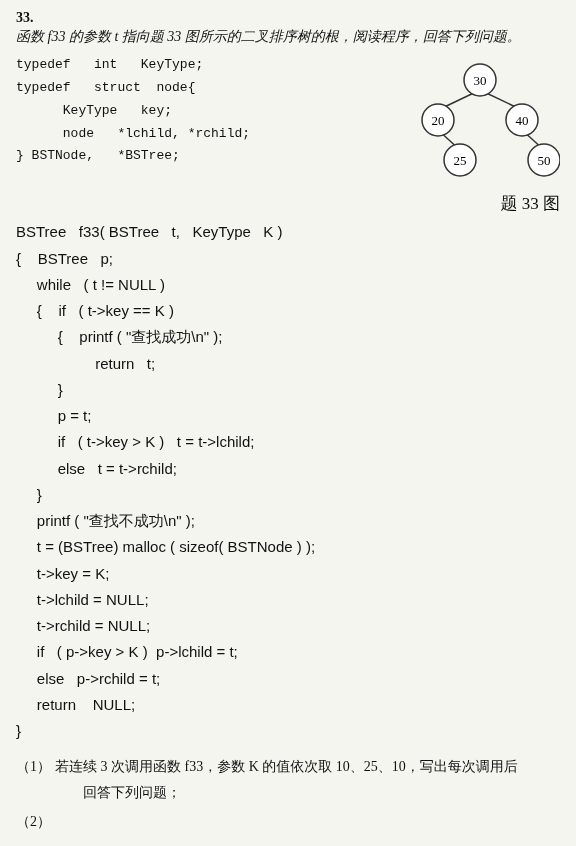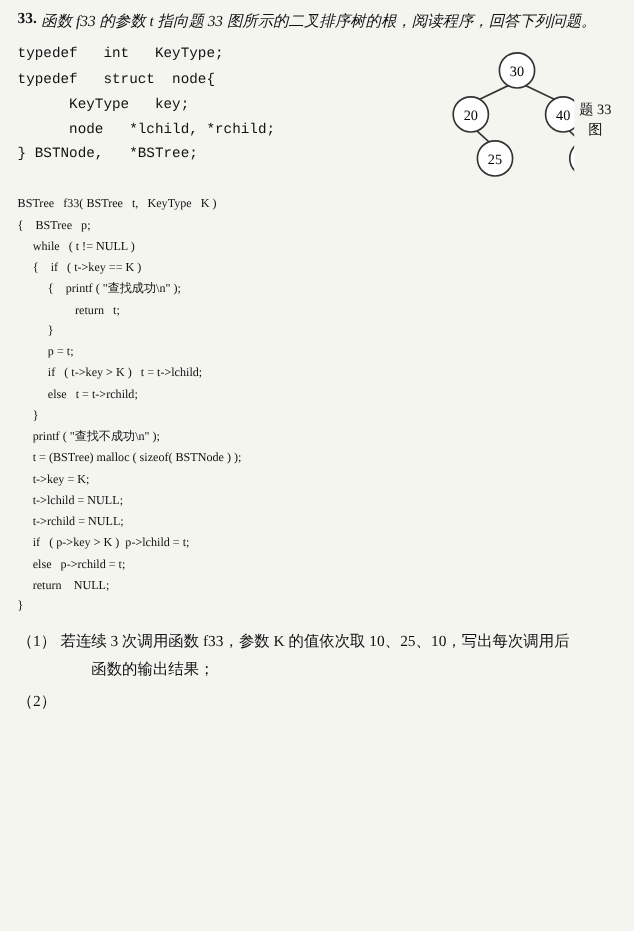--- a/index.html
+++ b/index.html
@@ -9,20 +9,21 @@
       background: #f5f5f0;
       font-family: "SimSun", "宋体", serif;
       font-size: 14px;
       color: #111;
       padding: 10px 16px;
     }
     .question-header {
       display: flex;
       align-items: flex-start;
       margin-bottom: 6px;
+      flex-direction: column;
     }
     .question-number {
       font-weight: bold;
       margin-right: 4px;
       white-space: nowrap;
     }
     .header-text {
       line-height: 1.6;
       font-style: italic;
     }
@@ -35,35 +36,36 @@
       flex: 1;
       font-family: "Courier New", monospace;
       font-size: 13px;
       line-height: 1.75;
       white-space: pre;
     }
     .tree-area {
       width: 170px;
       flex-shrink: 0;
       display: flex;
-      align-items: center;
+      flex-direction: column;
+      align-items: flex-end;
       padding-top: 4px;
     }
     .tree-svg {
       width: 160px;
       height: 130px;
     }
     .tree-caption {
-      font-size: 13px;
+      font-size: 17px;
       text-align: center;
       margin-top: 4px;
     }
     .code-full {
-      font-family: Liberation Serif, serif;
-      font-size: 11px;
+      font-family: Liberation Sans, sans-serif;
+      font-size: 15px;
       line-height: 1.75;
       white-space: pre;
       margin-bottom: 4px;
     }
     .questions {
       margin-top: 10px;
       line-height: 1.8;
       font-size: 14px;
     }
   </style>
@@ -119,18 +121,18 @@
      t-&gt;lchild = NULL;
      t-&gt;rchild = NULL;
      if   ( p-&gt;key &gt; K )  p-&gt;lchild = t;
      else   p-&gt;rchild = t;
      return    NULL;
 }</div>
 
 <div class="questions" id="sub-questions-block">
     <div style="display: flex; align-items: flex-start; margin-bottom: 4px;">
       <span style="white-space: nowrap; margin-right: 4px;">（1）</span>
-      <div>若连续 3 次调用函数 f33，参数 K 的值依次取 10、25、10，写出每次调用后<br><span style="padding-left:28px">函数的输出结果；</span></div>
+      <div>若连续 3 次调用函数 f33，参数 K 的值依次取 10、25、10，写出每次调用后<br><span style="padding-left:28px">回答下列问题；</span></div>
     </div>
     <div style="display: flex; align-items: flex-start;">
       <span style="white-space: nowrap; margin-right: 4px;">（2）</span>
     </div>
   </div>
 
 </body></html>

